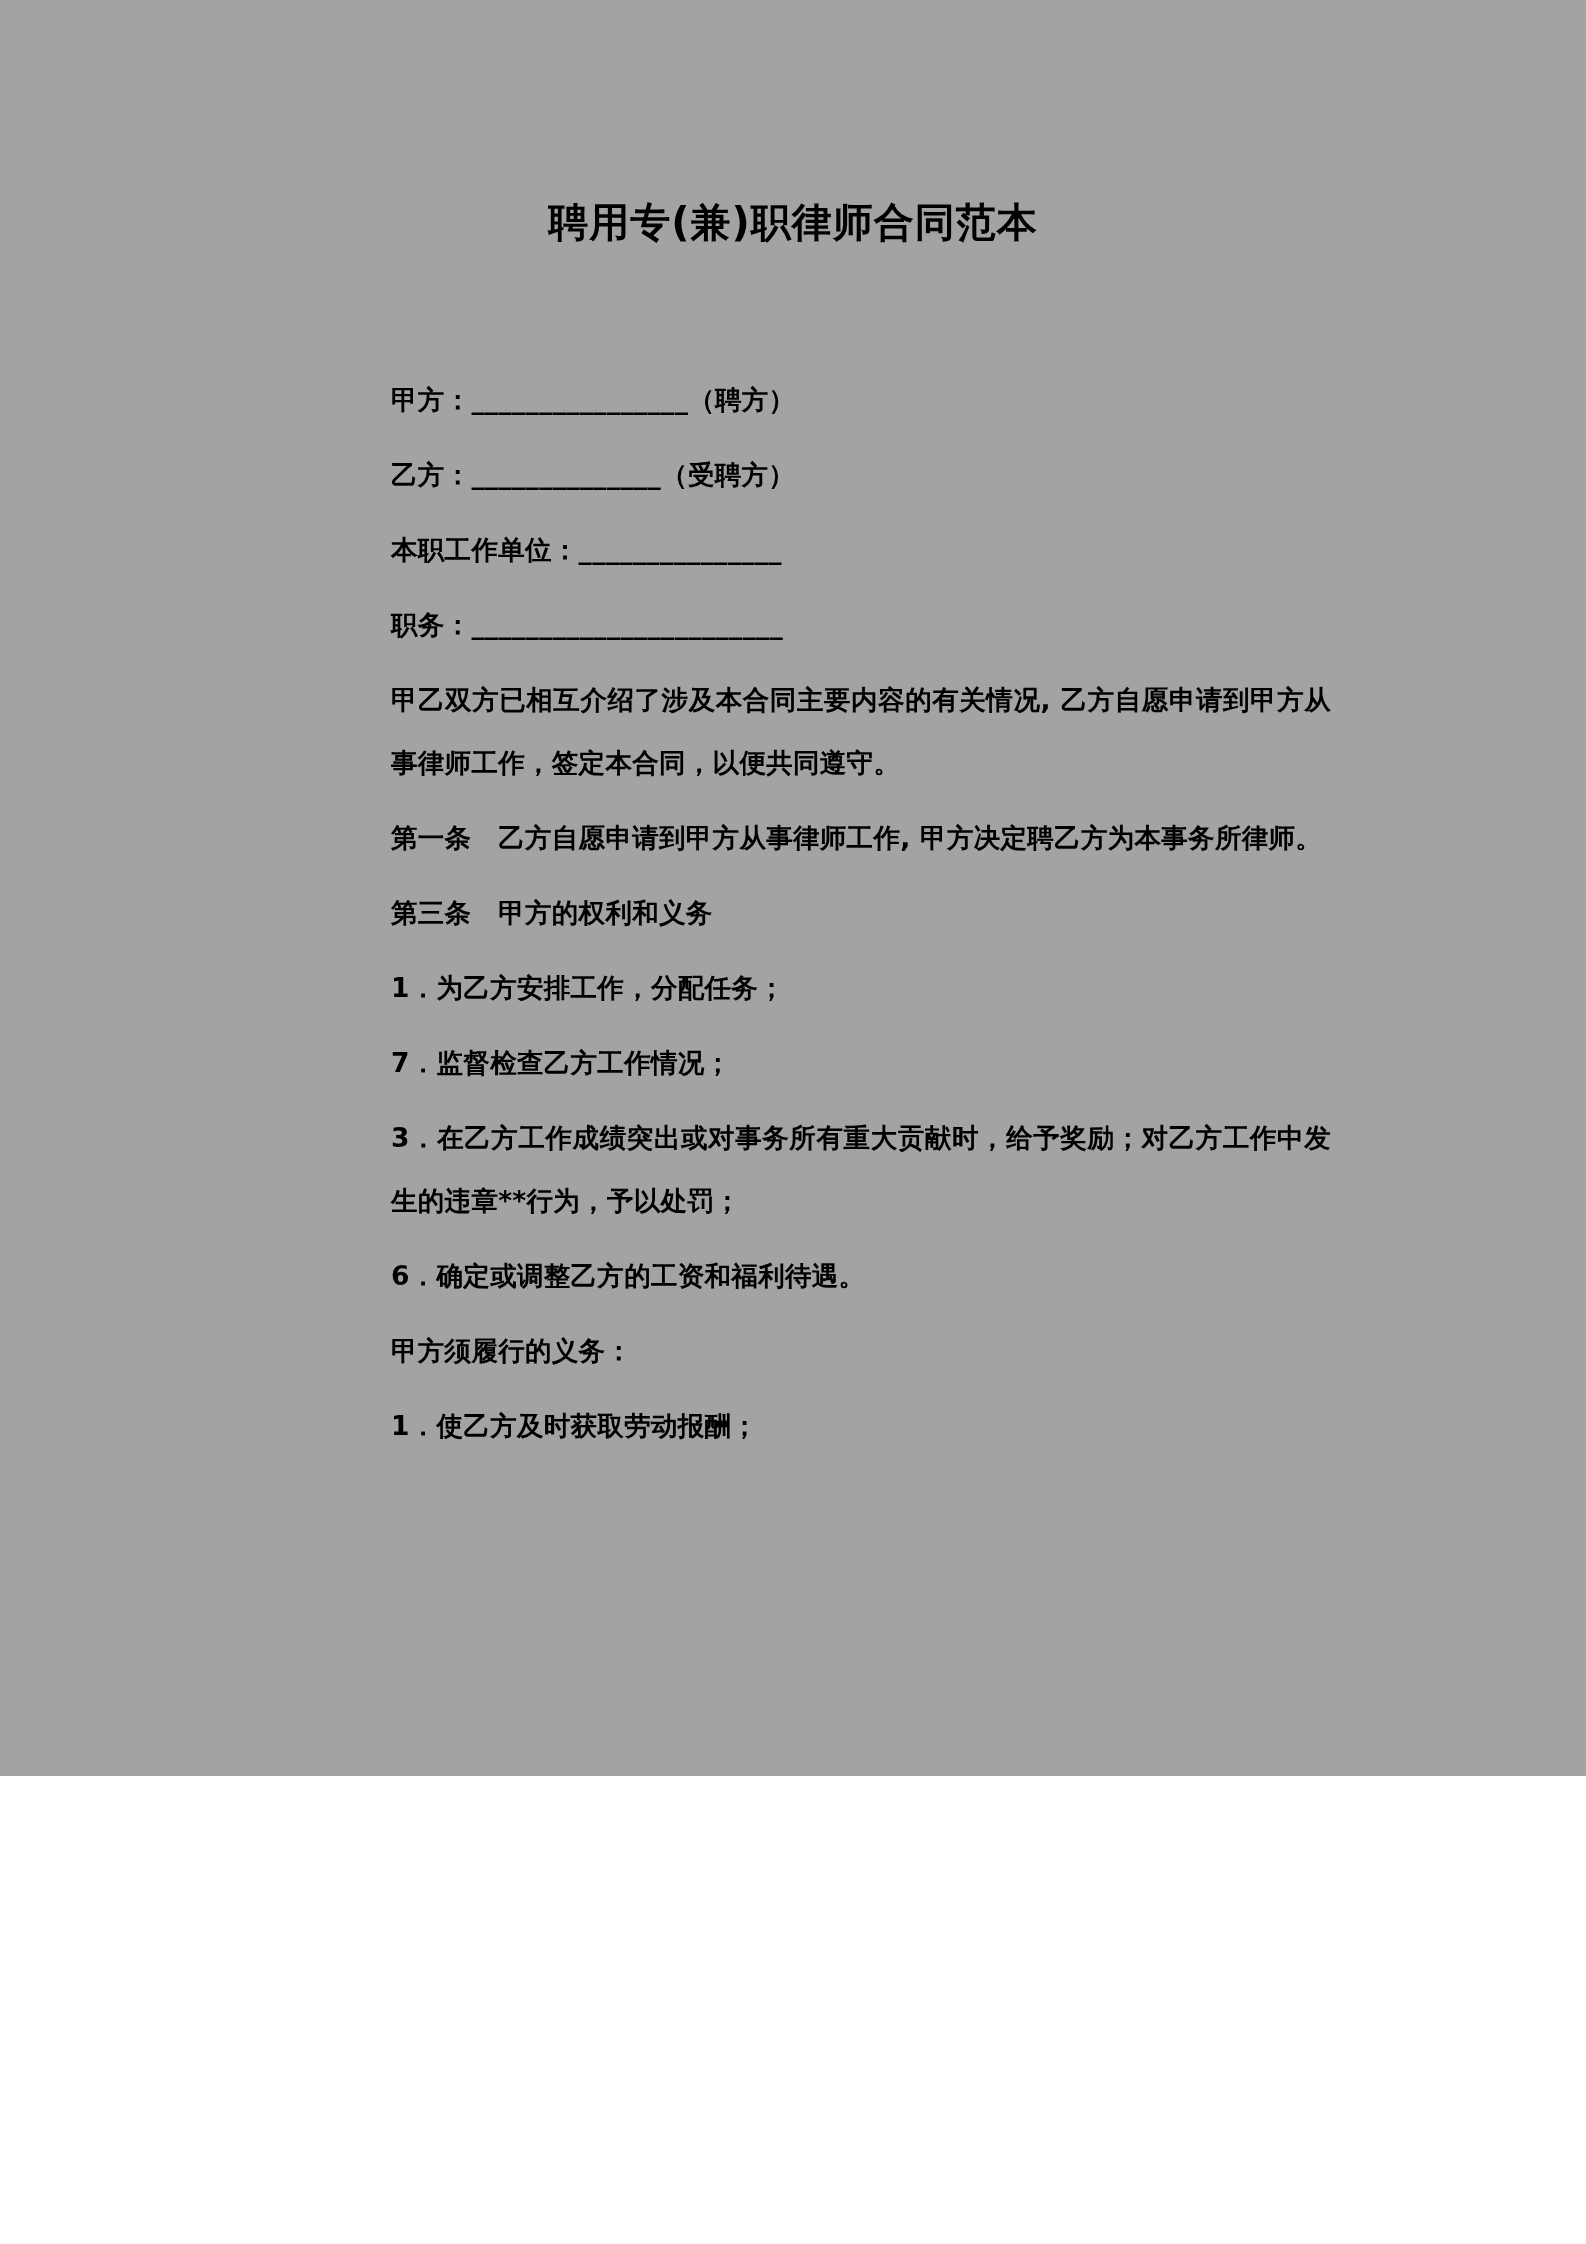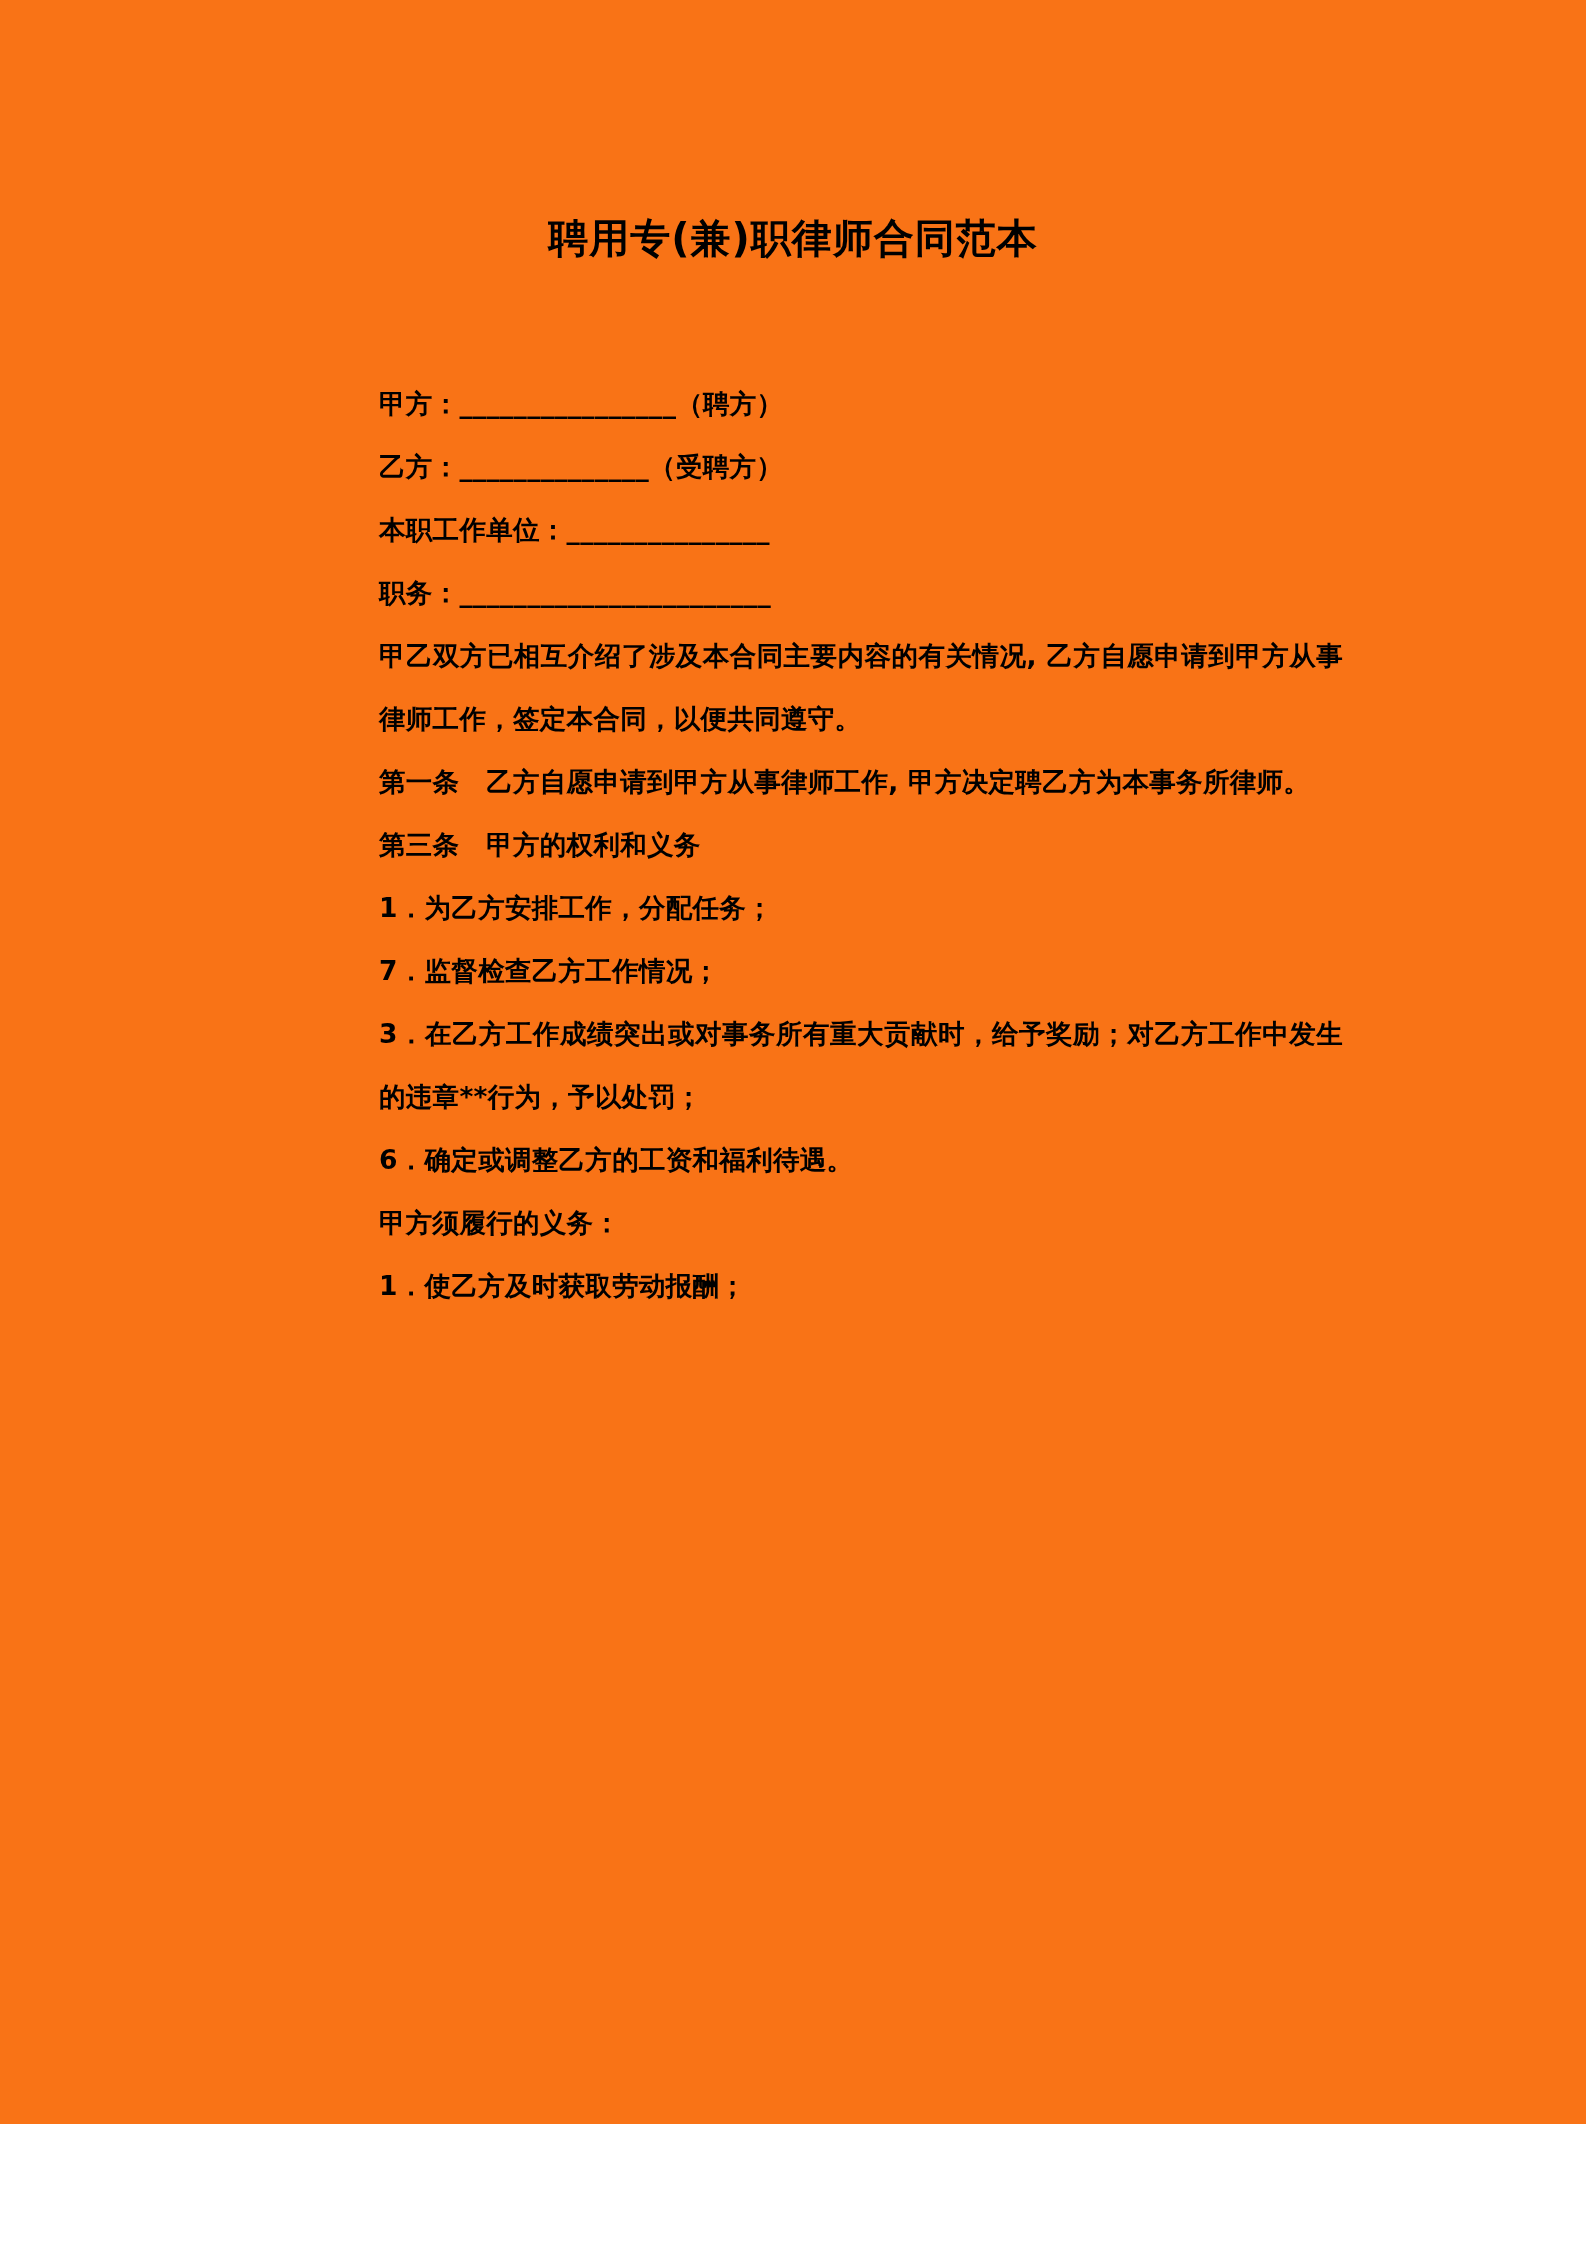--- a/index.html
+++ b/index.html
@@ -10,24 +10,24 @@
   body {
     width: 1586px;
     height: 2244px;
     font-family: "DejaVu Sans", "Liberation Sans", sans-serif;
     color: #000000;
     -webkit-font-smoothing: antialiased;
   }
   .page {
     position: relative;
     width: 1586px;
-    height: 2124px;
+    height: 1776px;
     box-sizing: border-box;
-    padding: 16px;
-    background: #f97316;
+    padding: 0;
+    background: #a3a3a3;
     overflow: hidden;
   }
   .doc-title {
     text-align: center;
     font-size: 40px;
     font-weight: bold;
     letter-spacing: 1px;
     margin: 0;
     padding-top: 198px;
     line-height: 1.2;
@@ -35,21 +35,21 @@
   .body-block {
     margin: 0 auto;
     padding-top: 110px;
     width: 1100px;
     padding-left: 136px;
     box-sizing: border-box;
   }
   .para {
     font-size: 26.5px;
     line-height: 63px;
-    margin: 0;
+    margin: 12px;
     text-align: justify;
     letter-spacing: 0.3px;
     word-break: break-all;
   }
   .para.bold {
     font-weight: bold;
   }
 </style>
 </head>
 <body>

